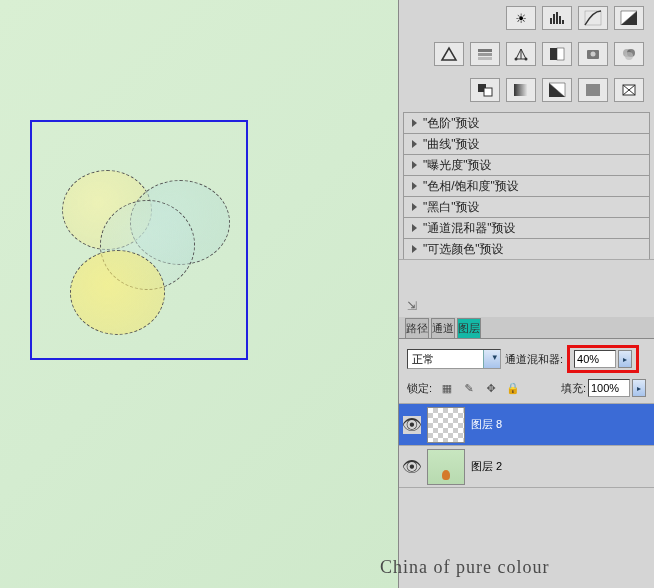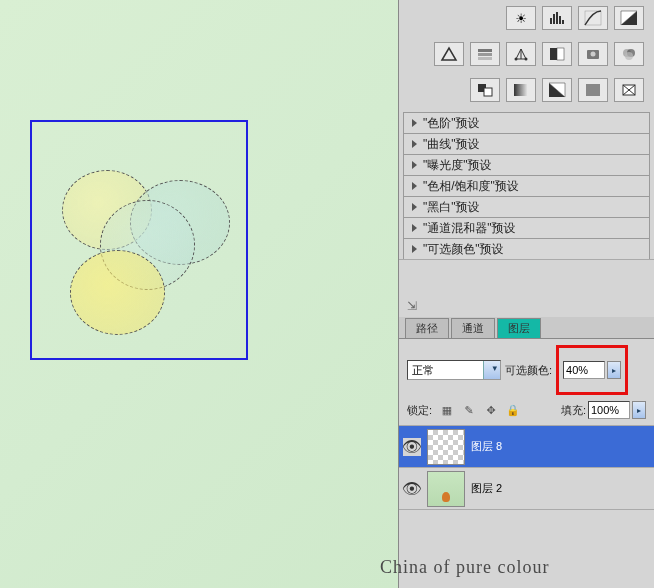--- a/index.html
+++ b/index.html
@@ -15,29 +15,29 @@
 .panel { width: 256px; height: 588px; background: #d5d5d5; border-left: 1px solid #888; display: flex; flex-direction: column; }
 .icon-row { display: flex; gap: 6px; justify-content: flex-end; padding: 6px 10px; }
 .icon-btn { width: 30px; height: 24px; background: #e8e8e8; border: 1px solid #999; display: flex; align-items: center; justify-content: center; cursor: pointer; font-size: 13px; }
 .icon-btn svg { width: 18px; height: 16px; }
 .preset-block { padding: 4px 0 0 0; }
 .preset-item { height: 22px; display: flex; align-items: center; padding-left: 8px; font-size: 12px; color: #222; border: 1px solid #9a9a9a; background: #d8d8d8; margin: 0 4px -1px 4px; cursor: pointer; }
 .preset-item .tri { width: 0; height: 0; border-top: 4px solid transparent; border-bottom: 4px solid transparent; border-left: 5px solid #555; margin-right: 6px; }
 .gap { flex: 0 0 58px; background: #d5d5d5; border-top: 1px solid #aaa; }
 .tab-bar { display: flex; align-items: end; height: 22px; background: #c9c9c9; padding-left: 6px; border-bottom: 1px solid #888; position: relative; }
 .tab-bar .pin { position: absolute; left: 8px; top: -18px; color: #666; font-size: 12px; }
-.tab { padding: 2px 10px; font-size: 11px; color: #333; background: #bfbfbf; border: 1px solid #888; border-bottom: none; margin-right: 2px; cursor: pointer; }
+.tab { padding: 2px 0; font-size: 11px; color: #333; background: #bfbfbf; border: 1px solid #888; border-bottom: none; margin-right: 2px; cursor: pointer; }
 .tab.active { background: #14b8a6; }
 .layer-ctrl { padding: 6px 8px 4px 8px; display: flex; align-items: center; gap: 4px; font-size: 11px; }
 .blend { width: 94px; height: 20px; background: #fff; border: 1px inset #999; font-size: 11px; padding: 0 16px 0 4px; appearance: none; position: relative; }
 .blend-wrap { position: relative; display: inline-block; }
 .blend-wrap::after { content: ""; position: absolute; right: 1px; top: 1px; width: 16px; height: 18px; background: linear-gradient(#dce8f8,#a8c4ec); border-left: 1px solid #7aa; }
 .blend-wrap::before { content: "▾"; position: absolute; right: 4px; top: 3px; font-size: 9px; color: #246; z-index: 2; }
 .lbl { color: #222; }
-.opacity-box { border: 3px solid #e61010; padding: 13px 4px; display: flex; align-items: center; gap: 2px; }
+.opacity-box { border: 3px solid #e61010; padding: 2px 4px; display: flex; align-items: center; gap: 2px; }
 .pct-input { width: 42px; height: 18px; font-size: 11px; background: #fff; border: 1px inset #999; padding: 0 2px; text-align: left; }
 .pct-arrow { width: 14px; height: 18px; background: linear-gradient(#dce8f8,#a8c4ec); border: 1px solid #888; display: flex; align-items: center; justify-content: center; font-size: 8px; color: #246; cursor: pointer; }
 .lock-row { padding: 2px 8px 6px 8px; display: flex; align-items: center; gap: 8px; font-size: 11px; border-bottom: 1px solid #aaa; }
 .lock-ic { width: 14px; height: 14px; display: inline-flex; align-items: center; justify-content: center; font-size: 11px; color: #555; cursor: pointer; }
 .fill-group { margin-left: auto; display: flex; align-items: center; gap: 2px; }
 .layers { overflow: auto; }
 .layer { display: flex; align-items: center; height: 42px; border-bottom: 1px solid #aaa; padding: 0 4px; gap: 6px; cursor: pointer; }
 .layer.sel { background: #3b6bd6; color: #fff; }
 .eye { width: 18px; height: 18px; display: flex; align-items: center; justify-content: center; color: #333; cursor: pointer; }
 .layer.sel .eye { color: #333; background: #d5d5d5; }
@@ -202,21 +202,21 @@
     <span class="pin">⇲</span>
     <div class="tab">路径</div>
     <div class="tab">通道</div>
     <div class="tab active">图层</div>
   </div>
 
   <div class="layer-ctrl">
     <span class="blend-wrap">
       <input class="blend" readonly="" value="正常" style="">
     </span>
-    <span class="lbl">可选颜色:</span>
+    <span class="lbl">通道混和器:</span>
     <span class="opacity-box">
       <input class="pct-input" value="40%" style="">
       <span class="pct-arrow">▸</span>
     </span>
   </div>
 
   <div class="lock-row">
     <span class="lbl">锁定:</span>
     <span class="lock-ic">▦</span>
     <span class="lock-ic">✎</span>

